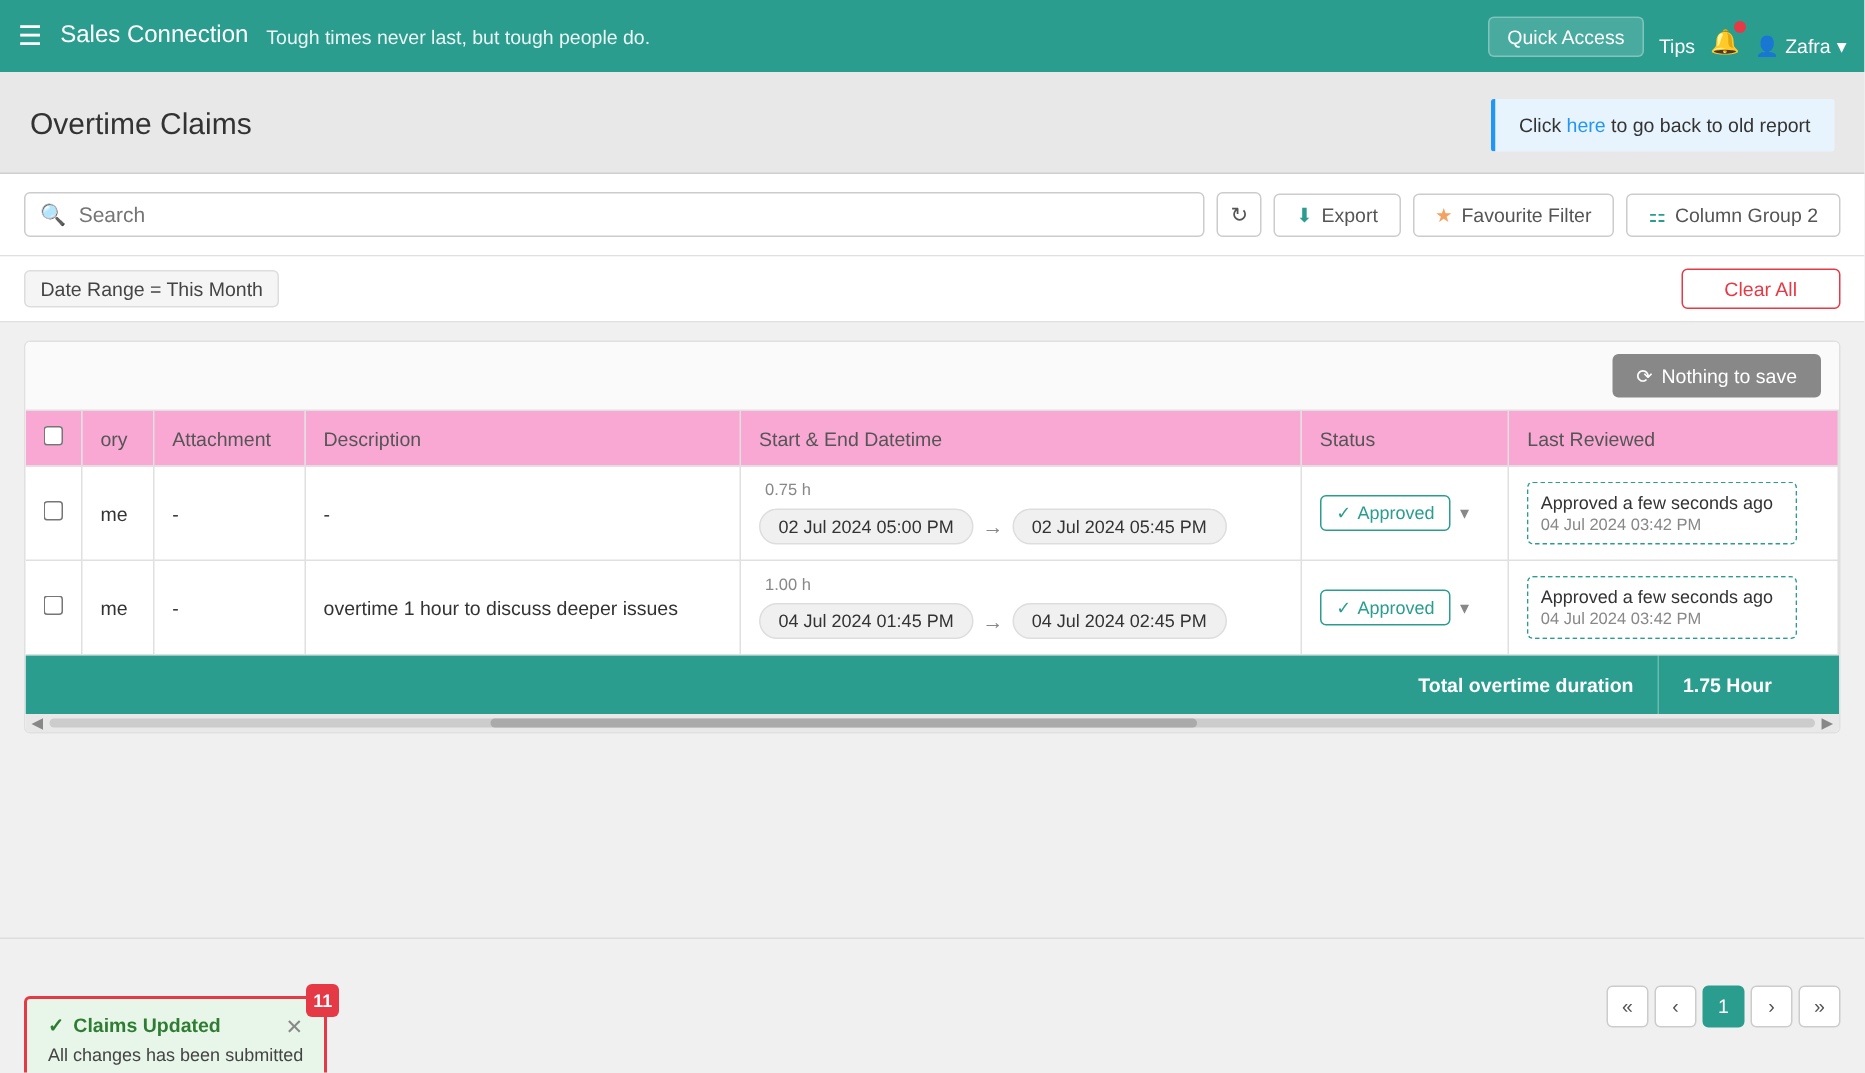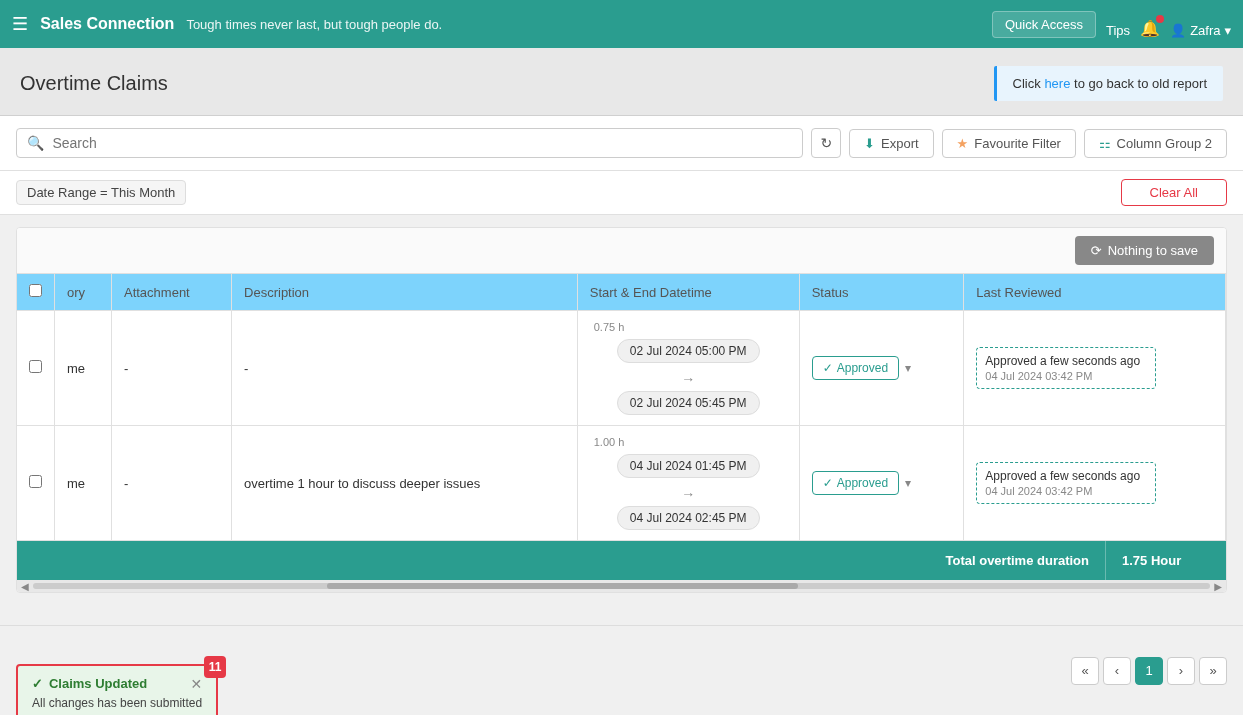--- a/index.html
+++ b/index.html
@@ -9,21 +9,21 @@
     .topnav {
       background: #2a9d8f;
       height: 48px;
       display: flex;
       align-items: center;
       padding: 0 12px;
       gap: 12px;
       color: white;
     }
     .topnav-menu-icon { font-size: 18px; cursor: pointer; }
-    .topnav-brand { font-weight: bold; font-size: 16px; }
+    .topnav-brand { font-weight: normal; font-size: 16px; }
     .topnav-tagline { font-size: 13px; opacity: 0.9; flex: 1; }
     .topnav-right { display: flex; align-items: flex-end; gap: 10px; }
     .topnav-btn {
       background: rgba(255,255,255,0.15);
       border: 1px solid rgba(255,255,255,0.3);
       color: white;
       padding: 5px 12px;
       border-radius: 4px;
       font-size: 13px;
       cursor: pointer;
@@ -157,40 +157,40 @@
       color: white;
       border: none;
       border-radius: 4px;
       padding: 7px 16px;
       font-size: 13px;
       cursor: pointer;
       display: flex; align-items: center; gap: 6px;
     }
     .table-wrapper { overflow-x: auto; }
     table { width: 100%; border-collapse: collapse; font-size: 13px; }
-    thead tr { background: #7dd3fc; }
+    thead tr { background: #f9a8d4; }
     th {
       padding: 10px 12px;
       text-align: left;
       font-weight: 500;
       color: #555;
       border-bottom: 1px solid #e0e0e0;
       border-right: 1px solid #e0e0e0;
       white-space: nowrap;
     }
     td {
       padding: 10px 12px;
       border-bottom: 1px solid #e0e0e0;
       border-right: 1px solid #e0e0e0;
       color: #333;
       vertical-align: middle;
     }
     .checkbox-cell { width: 36px; text-align: center; }
     .datetime-cell { display: flex; gap: 6px; flex-direction: column; }
-    .datetime-row { display: flex; align-items: center; gap: 6px; flex-direction: column; }
+    .datetime-row { display: flex; align-items: center; gap: 6px; }
     .datetime-chip {
       background: #f0f0f0;
       border: 1px solid #ddd;
       border-radius: 20px;
       padding: 4px 12px;
       font-size: 12px;
       color: #333;
       white-space: nowrap;
     }
     .duration-label { font-size: 11px; color: #888; align-self: flex-start; margin-left: 4px; }

